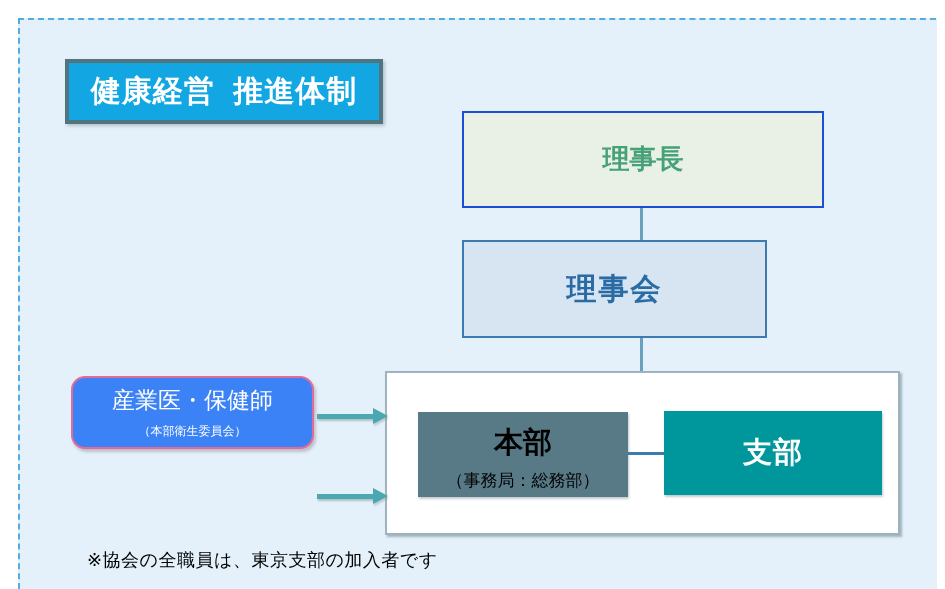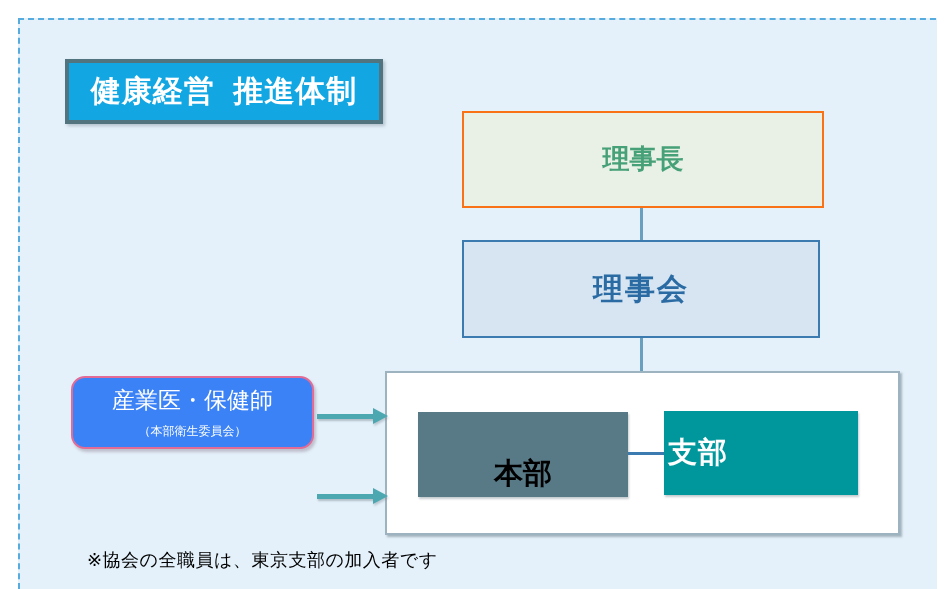--- a/index.html
+++ b/index.html
@@ -39,35 +39,35 @@
     letter-spacing: 1px;
     white-space: pre;
   }
 
   
   .chairman-box {
     position: absolute;
     left: 446px; top: 95px;
     width: 362px; height: 97px;
     background: #E9F1E6;
-    border: 2px solid #f97316;
+    border: 2px solid #1d4ed8;
     display: flex; flex-direction: column;
     align-items: center; justify-content: center;
     color: #47A178;
     font-weight: bold;
     font-size: 27px;
     line-height: 1.45;
     text-align: center;
   }
 
   
   .board-box {
     position: absolute;
     left: 446px; top: 224px;
-    width: 358px; height: 98px;
+    width: 305px; height: 98px;
     background: #D7E5F2;
     border: 2px solid #3B7BB0;
     display: flex; align-items: center; justify-content: center;
     color: #2A6BA4;
     font-weight: bold;
     font-size: 30px;
     letter-spacing: 2px;
   }
 
   
@@ -107,24 +107,24 @@
   .hconn {
     position: absolute;
     left: 612px; top: 436px;
     width: 36px; height: 3px;
     background: #3B7BB0;
   }
 
   .shibu-box {
     position: absolute;
     left: 648px; top: 395px;
-    width: 194px; height: 84px;
+    width: 218px; height: 84px;
     background: #00979C;
     color: #ffffff;
-    display: flex; align-items: center; justify-content: flex-start;
+    display: flex; align-items: center; justify-content: center;
     font-size: 29px; font-weight: bold;
     letter-spacing: 1px;
     box-shadow: 1px 2px 2px rgba(90,110,120,0.35);
   }
 
   
   .pink-box {
     position: absolute;
     left: 55px;
     width: 243px; height: 73px;
@@ -191,20 +191,21 @@
   <div class="board-box">
     <span>理事会</span>
   </div>
 
   <div class="vconn vconn2"></div>
 
   <div class="container-box"></div>
 
   <div class="honbu-box">
     <div class="big">本部</div>
+    <div class="sub">（事務局：総務部）</div>
   </div>
 
   <div class="hconn"></div>
 
   <div class="shibu-box">
     <span>支部</span>
   </div>
 
   <div class="pink-box p1">
     <div class="p-main">産業医・保健師</div>

